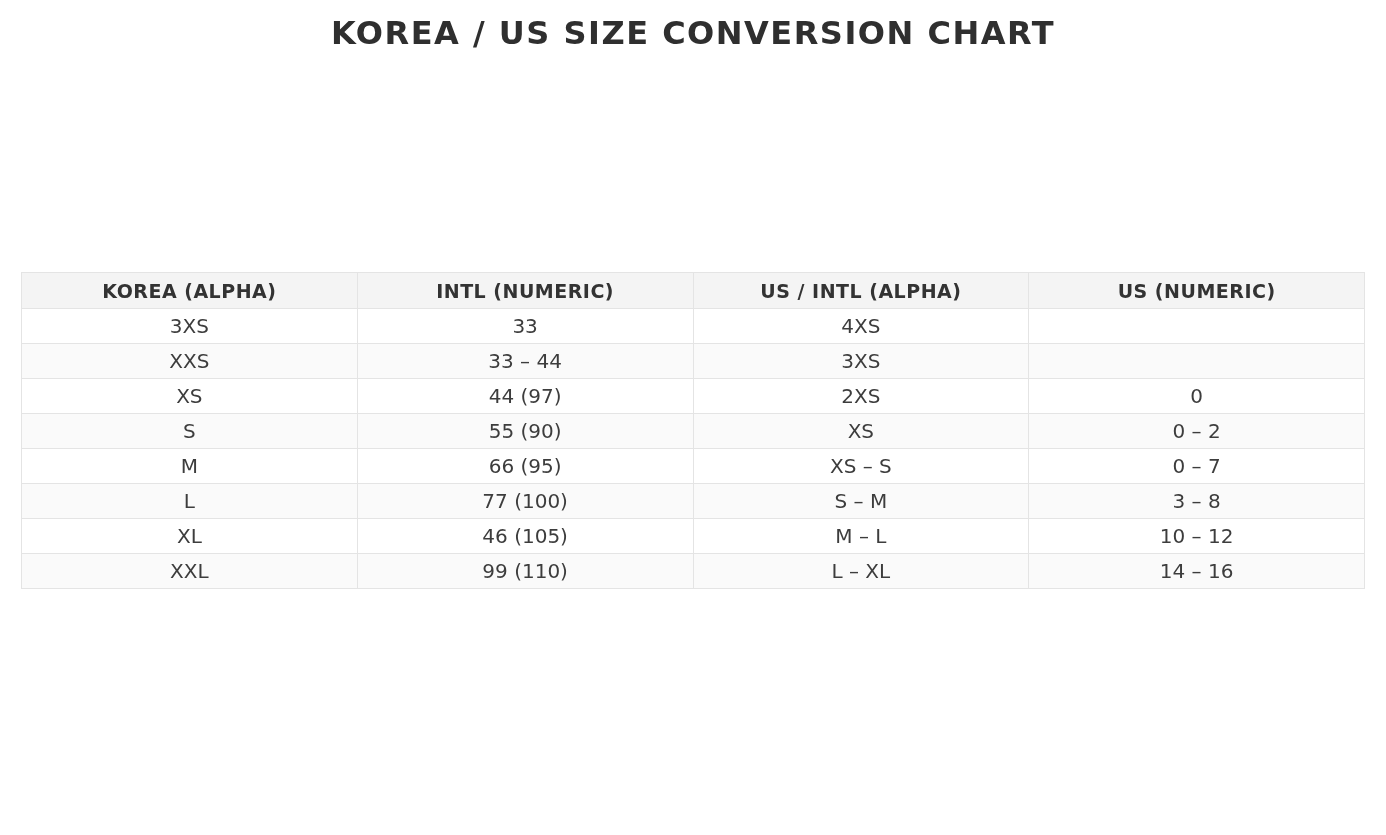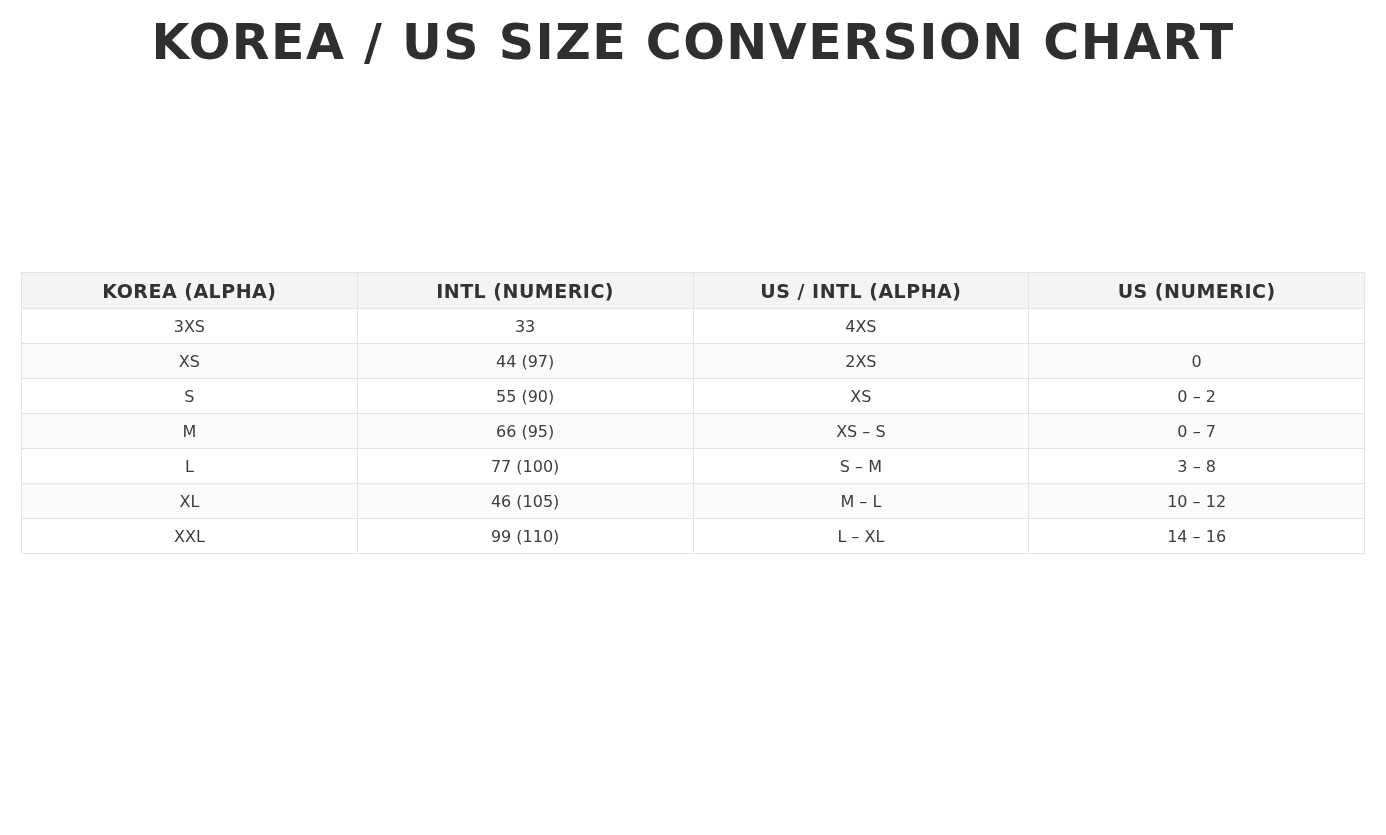--- a/index.html
+++ b/index.html
@@ -10,21 +10,21 @@
     font-family: "DejaVu Sans", "Liberation Sans", sans-serif;
     overflow: hidden;
     position: relative;
   }
   .page-title {
     position: absolute;
     top: 14px;
     left: 0;
     right: 0;
     text-align: center;
-    font-size: 49px;
+    font-size: 32px;
     font-weight: bold;
     letter-spacing: 1.5px;
     color: #2f2f2f;
   }
   .table-wrap {
     position: absolute;
     top: 272px;
     left: 21px;
     right: 21px;
   }
@@ -43,21 +43,21 @@
     background: #f4f4f4;
     color: #333333;
     font-size: 19px;
     font-weight: bold;
     letter-spacing: 0.5px;
     height: 36px;
     padding: 0 6px;
   }
   table.conv-table td {
     color: #3d3d3d;
-    font-size: 16px;
+    font-size: 20px;
     font-weight: normal;
     height: 35px;
     padding: 3px 6px;
     background: #ffffff;
   }
   table.conv-table tbody tr:nth-child(even) td {
     background: #fafafa;
   }
 </style>
 </head>
@@ -73,20 +73,26 @@
         <th>INTL (NUMERIC)</th>
         <th>US / INTL (ALPHA)</th>
         <th>US (NUMERIC)</th>
       </tr>
     </thead>
     <tbody id="table-body">
         <tr>
           <td>3XS</td>
           <td>33</td>
           <td>4XS</td>
+          <td></td>
+        </tr>
+        <tr>
+          <td>XXS</td>
+          <td>33 – 44</td>
+          <td>3XS</td>
           <td></td>
         </tr>
         <tr>
           <td>XS</td>
           <td>44 (97)</td>
           <td>2XS</td>
           <td>0</td>
         </tr>
         <tr>
           <td>S</td>

